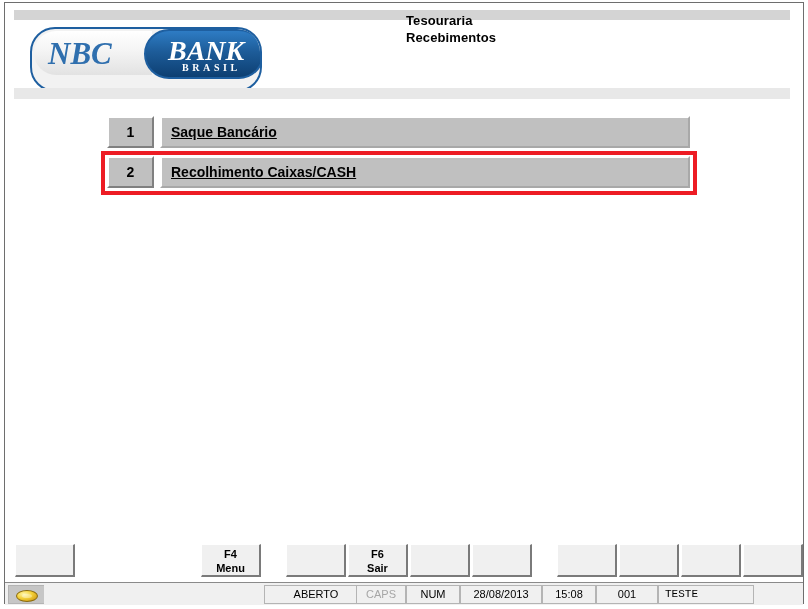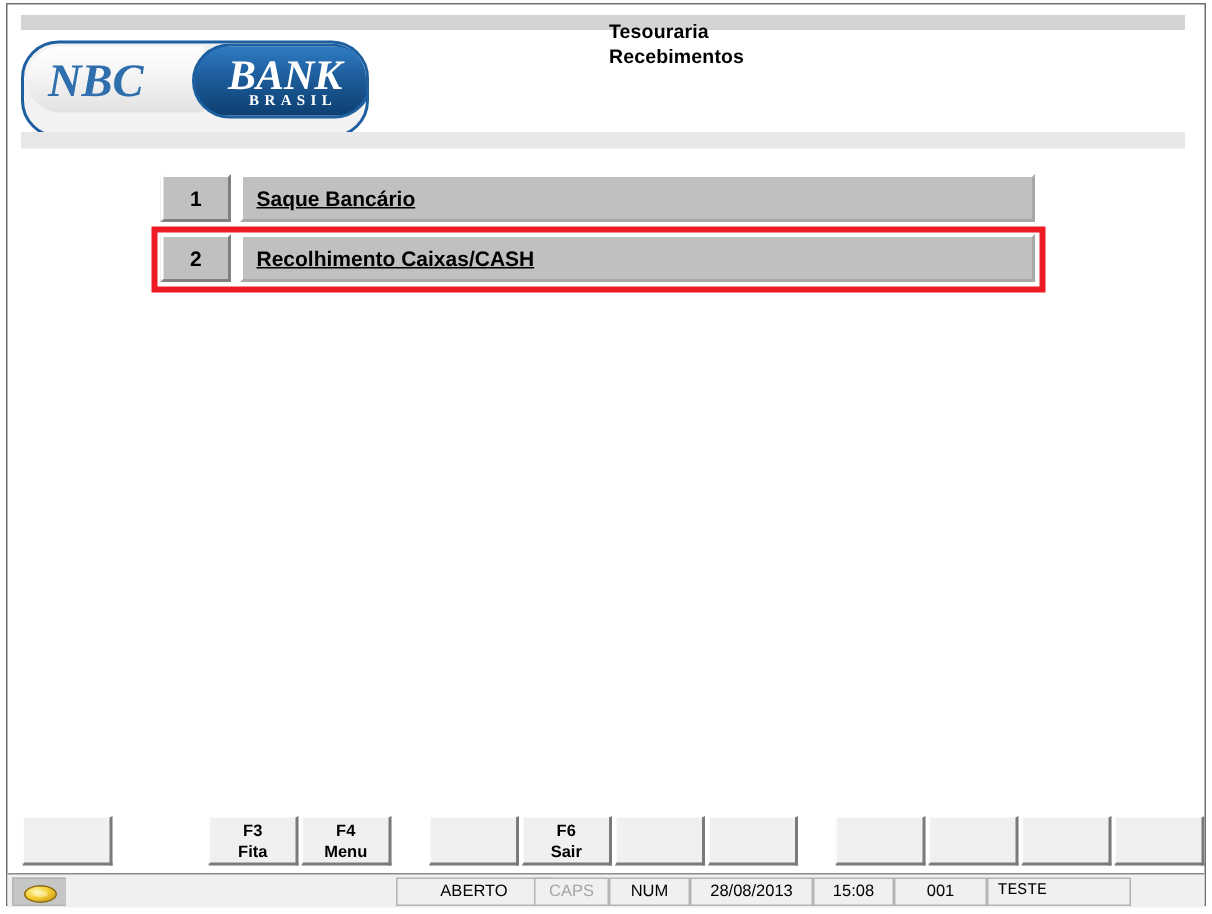--- a/index.html
+++ b/index.html
@@ -212,21 +212,21 @@
     left: 5px;
     top: 3px;
     width: 10px;
     height: 4px;
     border-radius: 50%;
     background: rgba(255,255,255,0.35);
   }
   
   .logo-outer {
     position: absolute;
-    left: 0; top: 0;
+    left: 16px; top: 0;
     width: 232px; height: 65px;
     border-radius: 25px;
     border: 2px solid #1e5fa0;
     box-sizing: border-box;
     background: #f2f2f2;
     overflow: hidden;
   }
   .logo-left {
     position: absolute;
     left: 2px; top: 2px;
@@ -310,24 +310,20 @@
       <div class="menu-num">2</div>
       <div class="menu-label">Recolhimento Caixas/CASH</div>
     </div>
   </div>
   <div class="selection-box"></div>
 
   <div class="fkey-bar">
     <div class="fkey" style="left:10px;">
         <span class="fk-top"></span>
         <span class="fk-bot"></span>
-      </div>
-    <div class="fkey" style="left:134px;">
-        <span class="fk-top">F3</span>
-        <span class="fk-bot">Fita</span>
       </div>
     <div class="fkey" style="left:196px;">
         <span class="fk-top">F4</span>
         <span class="fk-bot">Menu</span>
       </div>
 
     <div class="fkey" style="left:281px;">
         <span class="fk-top"></span>
         <span class="fk-bot"></span>
       </div>

